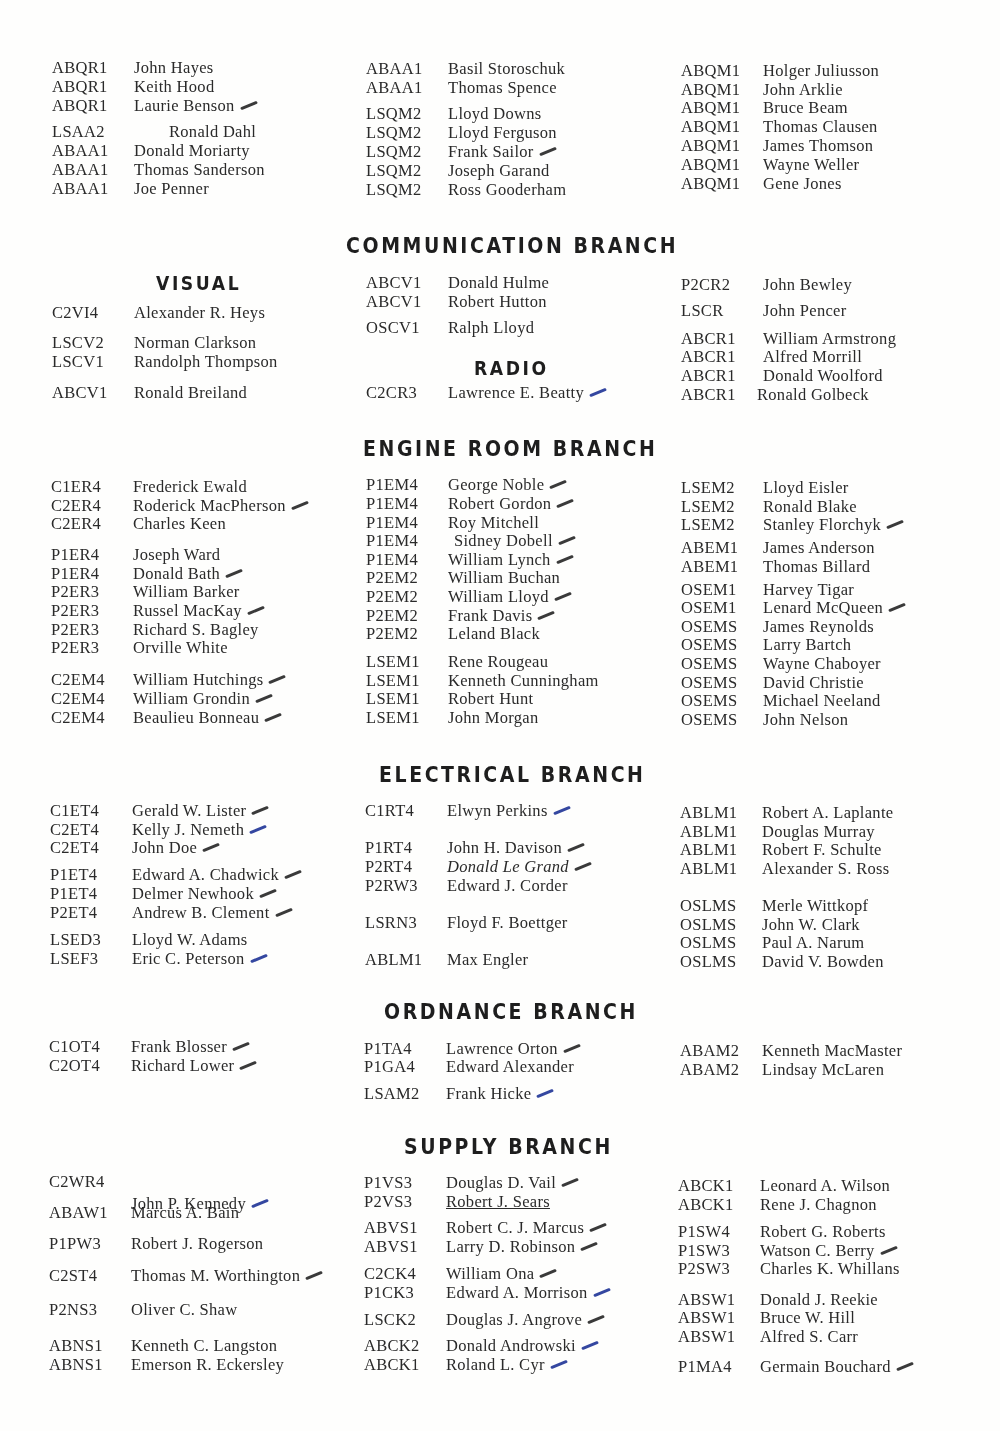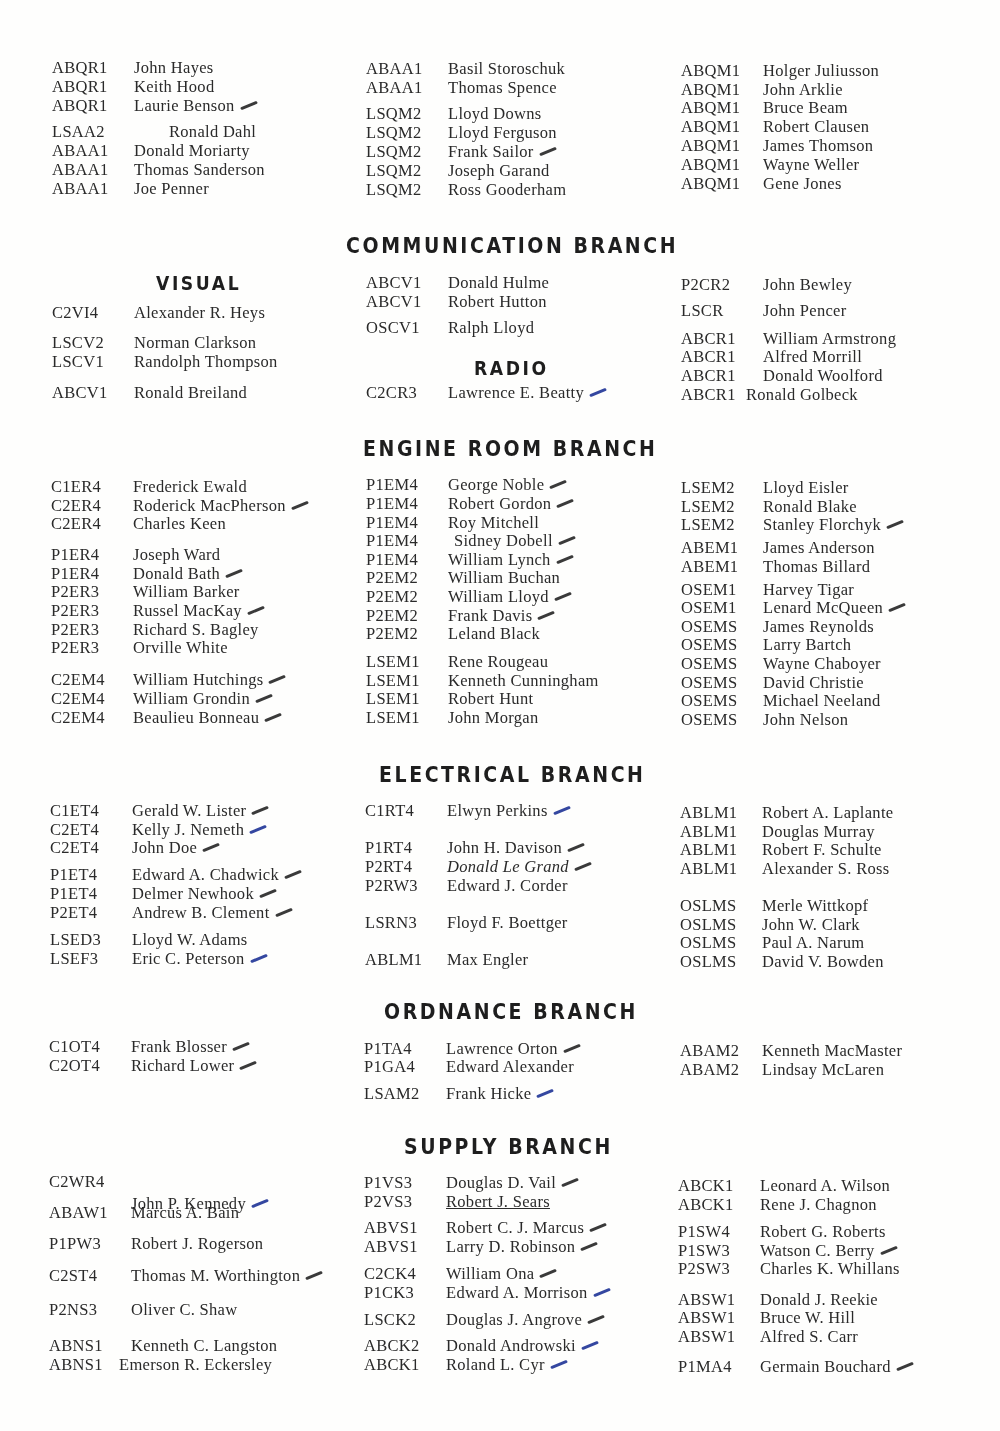--- a/index.html
+++ b/index.html
@@ -96,21 +96,21 @@
       <div class="row" style="left: 681px; top: 80px;">
         <span class="rank">ABQM1</span>
         <span class="name" style="left: 82px;"><span>John Arklie</span></span>
       </div>
       <div class="row" style="left: 681px; top: 98px;">
         <span class="rank">ABQM1</span>
         <span class="name" style="left: 82px;"><span>Bruce Beam</span></span>
       </div>
       <div class="row" style="left: 681px; top: 117px;">
         <span class="rank">ABQM1</span>
-        <span class="name" style="left: 82px;"><span>Robert Clausen</span></span>
+        <span class="name" style="left: 82px;"><span>Thomas Clausen</span></span>
       </div>
       <div class="row" style="left: 681px; top: 136px;">
         <span class="rank">ABQM1</span>
         <span class="name" style="left: 82px;"><span>James Thomson</span></span>
       </div>
       <div class="row" style="left: 681px; top: 155px;">
         <span class="rank">ABQM1</span>
         <span class="name" style="left: 82px;"><span>Wayne Weller</span></span>
       </div>
       <div class="row" style="left: 681px; top: 174px;">
@@ -164,21 +164,21 @@
       <div class="row" style="left: 681px; top: 347px;">
         <span class="rank">ABCR1</span>
         <span class="name" style="left: 82px;"><span>Alfred Morrill</span></span>
       </div>
       <div class="row" style="left: 681px; top: 366px;">
         <span class="rank">ABCR1</span>
         <span class="name" style="left: 82px;"><span>Donald Woolford</span></span>
       </div>
       <div class="row" style="left: 681px; top: 385px;">
         <span class="rank">ABCR1</span>
-        <span class="name" style="left: 65px;"><span>Ronald Golbeck</span></span>
+        <span class="name" style="left: 76px;"><span>Ronald Golbeck</span></span>
       </div>
       <div class="row" style="left: 51px; top: 477px;">
         <span class="rank">C1ER4</span>
         <span class="name" style="left: 82px;"><span>Frederick Ewald</span></span>
       </div>
       <div class="row" style="left: 51px; top: 496px;">
         <span class="rank">C2ER4</span>
         <span class="name" style="left: 82px;"><span>Roderick MacPherson</span><span class="tick"></span></span>
       </div>
       <div class="row" style="left: 51px; top: 514px;">
@@ -460,21 +460,21 @@
       <div class="row" style="left: 49px; top: 1300px;">
         <span class="rank">P2NS3</span>
         <span class="name" style="left: 82px;"><span>Oliver C. Shaw</span></span>
       </div>
       <div class="row" style="left: 49px; top: 1336px;">
         <span class="rank">ABNS1</span>
         <span class="name" style="left: 82px;"><span>Kenneth C. Langston</span></span>
       </div>
       <div class="row" style="left: 49px; top: 1355px;">
         <span class="rank">ABNS1</span>
-        <span class="name" style="left: 70px;"><span>Emerson R. Eckersley</span></span>
+        <span class="name" style="left: 82px;"><span>Emerson R. Eckersley</span></span>
       </div>
       <div class="row" style="left: 364px; top: 1173px;">
         <span class="rank">P1VS3</span>
         <span class="name" style="left: 82px;"><span>Douglas D. Vail</span><span class="tick"></span></span>
       </div>
       <div class="row" style="left: 364px; top: 1192px;">
         <span class="rank">P2VS3</span>
         <span class="name" style="left: 82px; text-decoration: underline;"><span>Robert J. Sears</span></span>
       </div>
       <div class="row" style="left: 364px; top: 1218px;">

